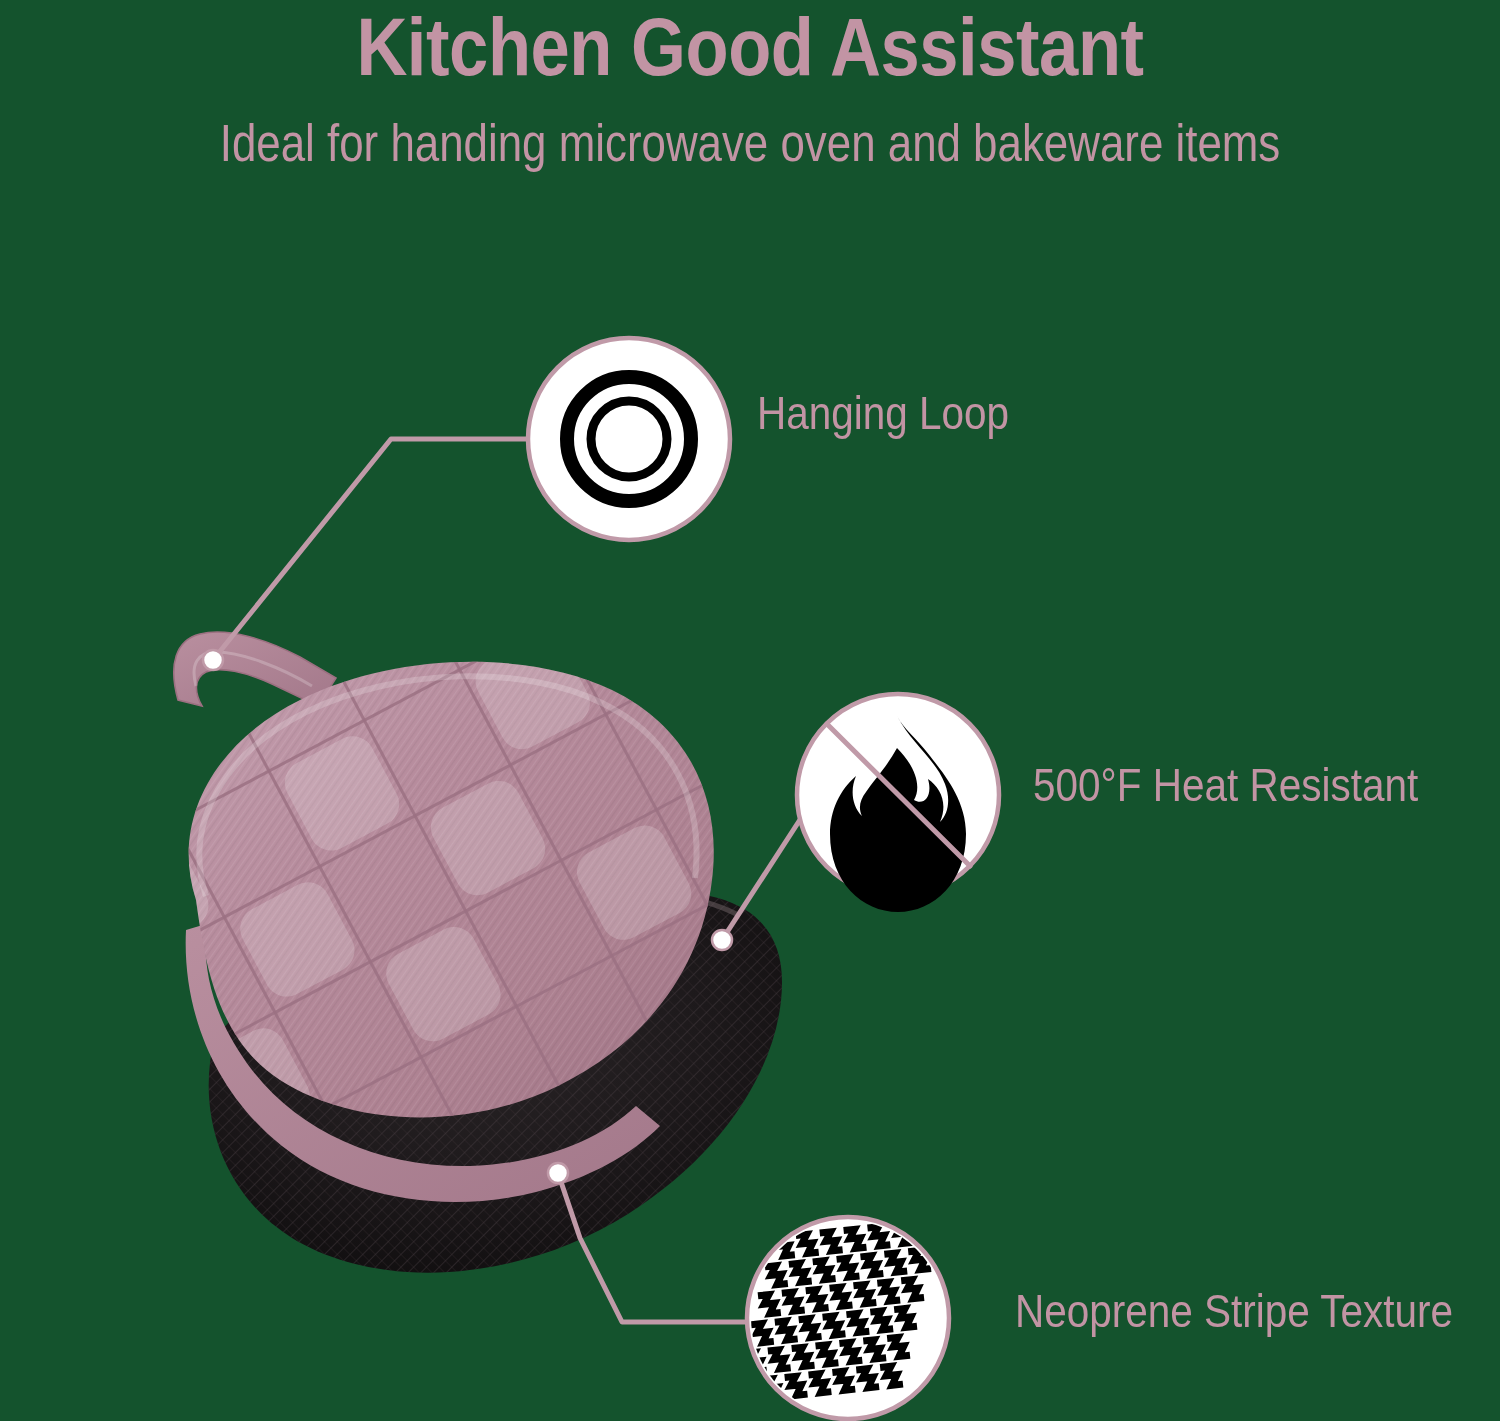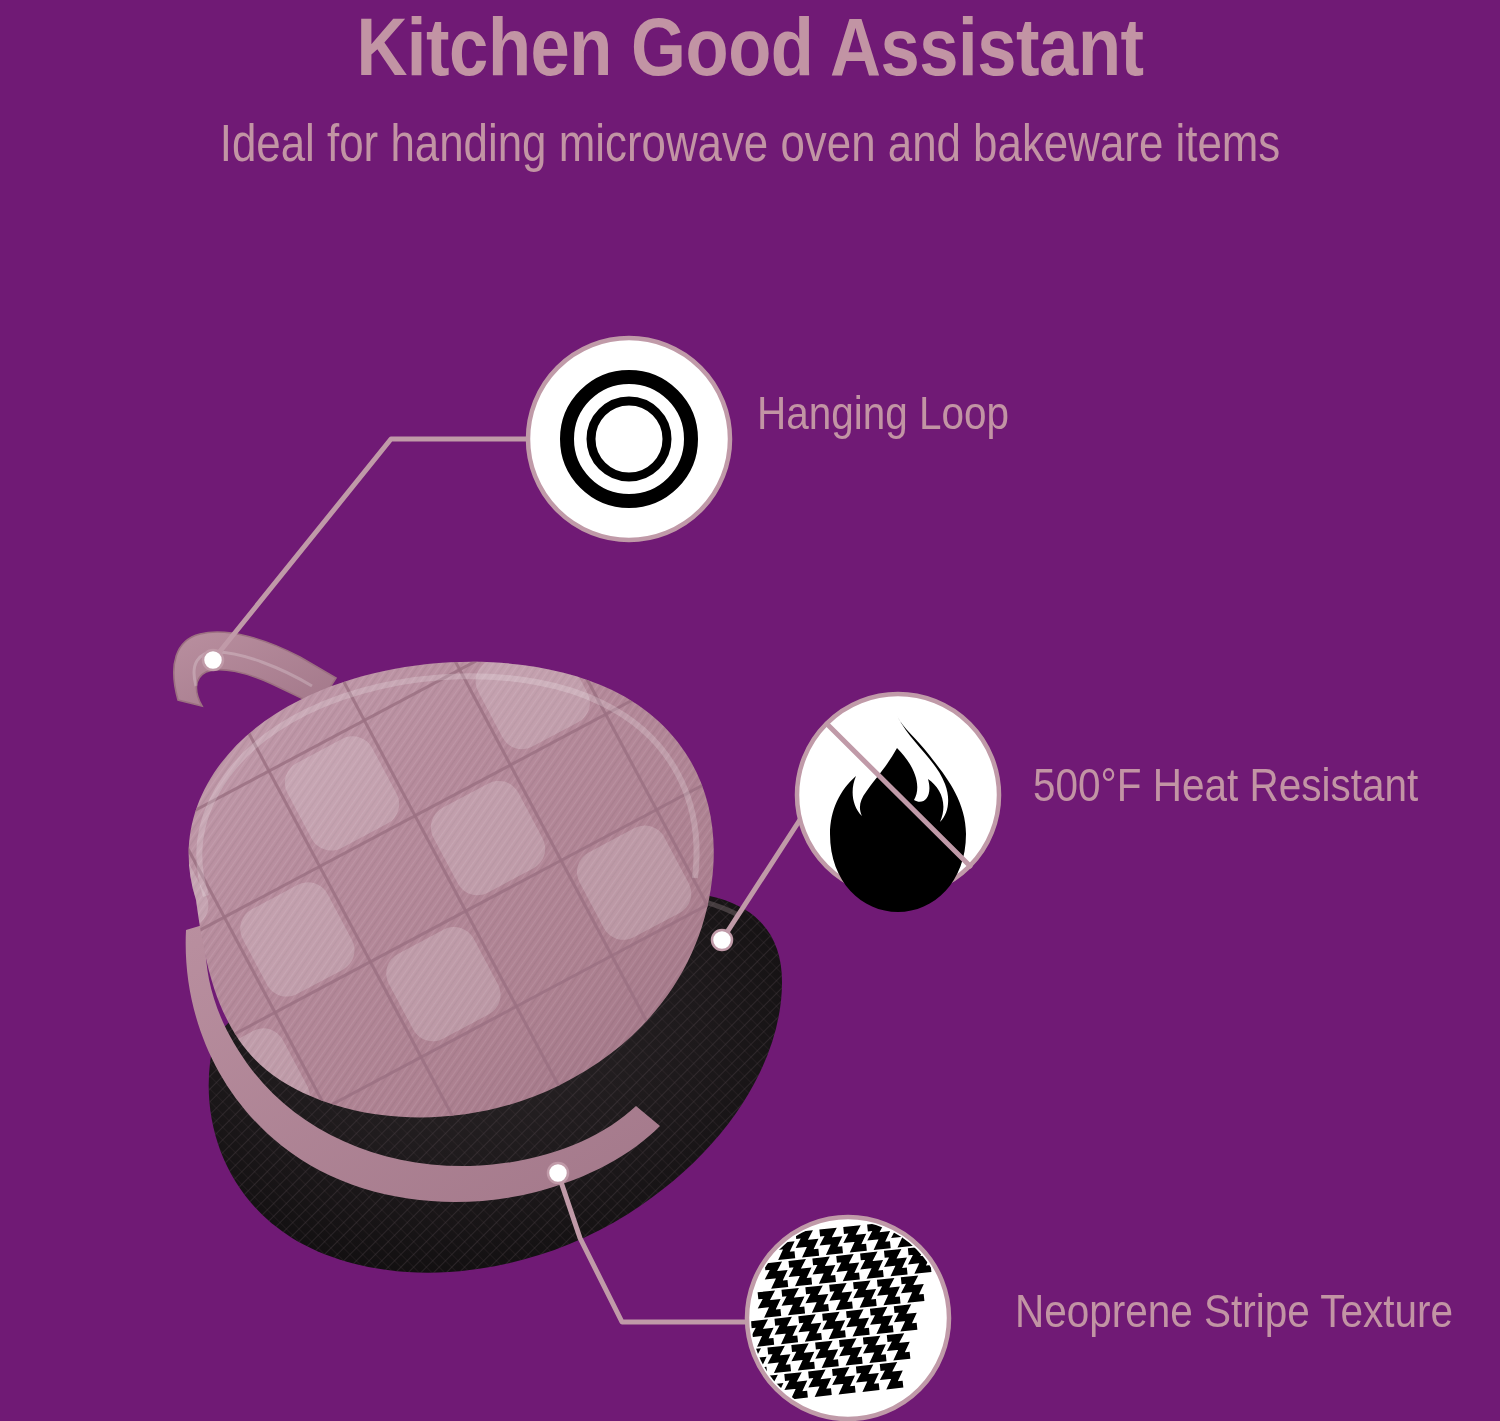--- a/index.html
+++ b/index.html
@@ -7,21 +7,21 @@
     padding: 0;
     background: #ffffff;
   }
   body {
     font-family: "Liberation Sans", sans-serif;
   }
   #infographic {
     position: relative;
     width: 1500px;
     height: 1421px;
-    background: #701a75;
+    background: #14532d;
     overflow: hidden;
   }
 
   
   .header-block {
     position: absolute;
     left: 0;
     top: 0;
     width: 1500px;
     text-align: center;

